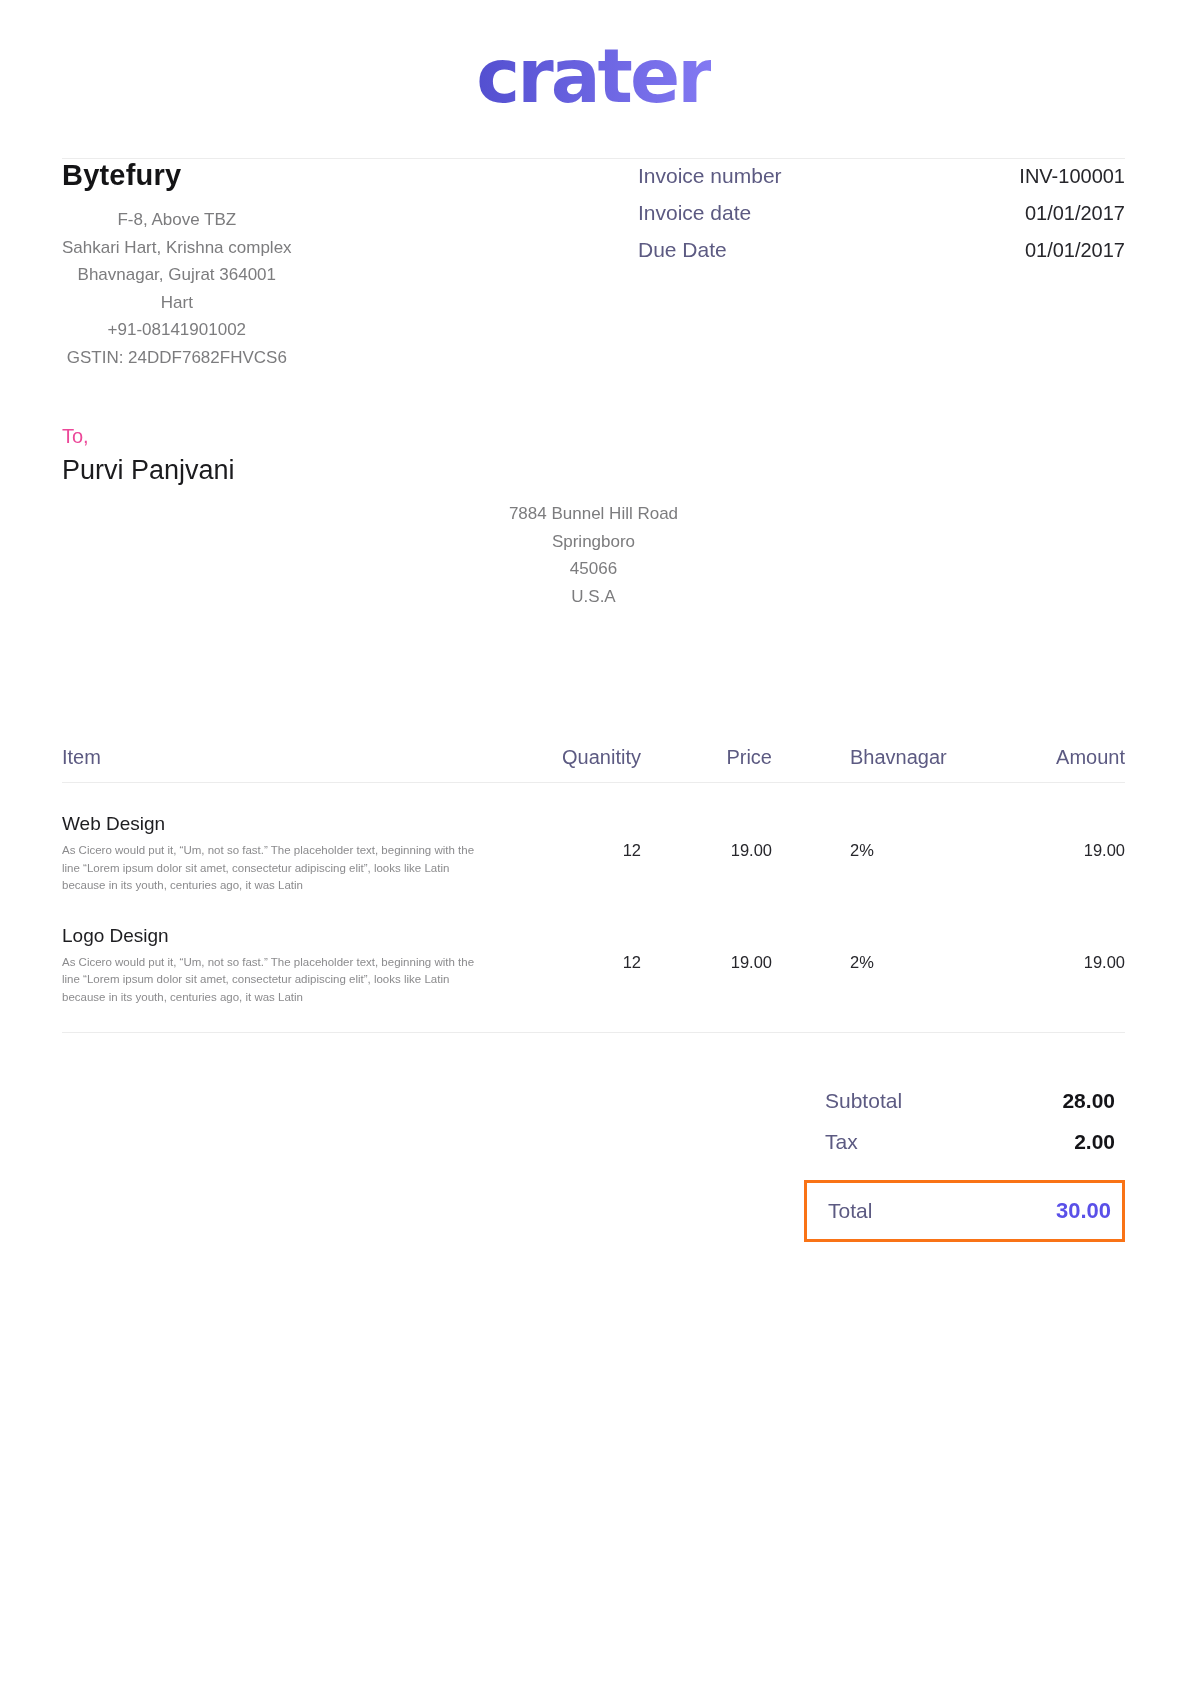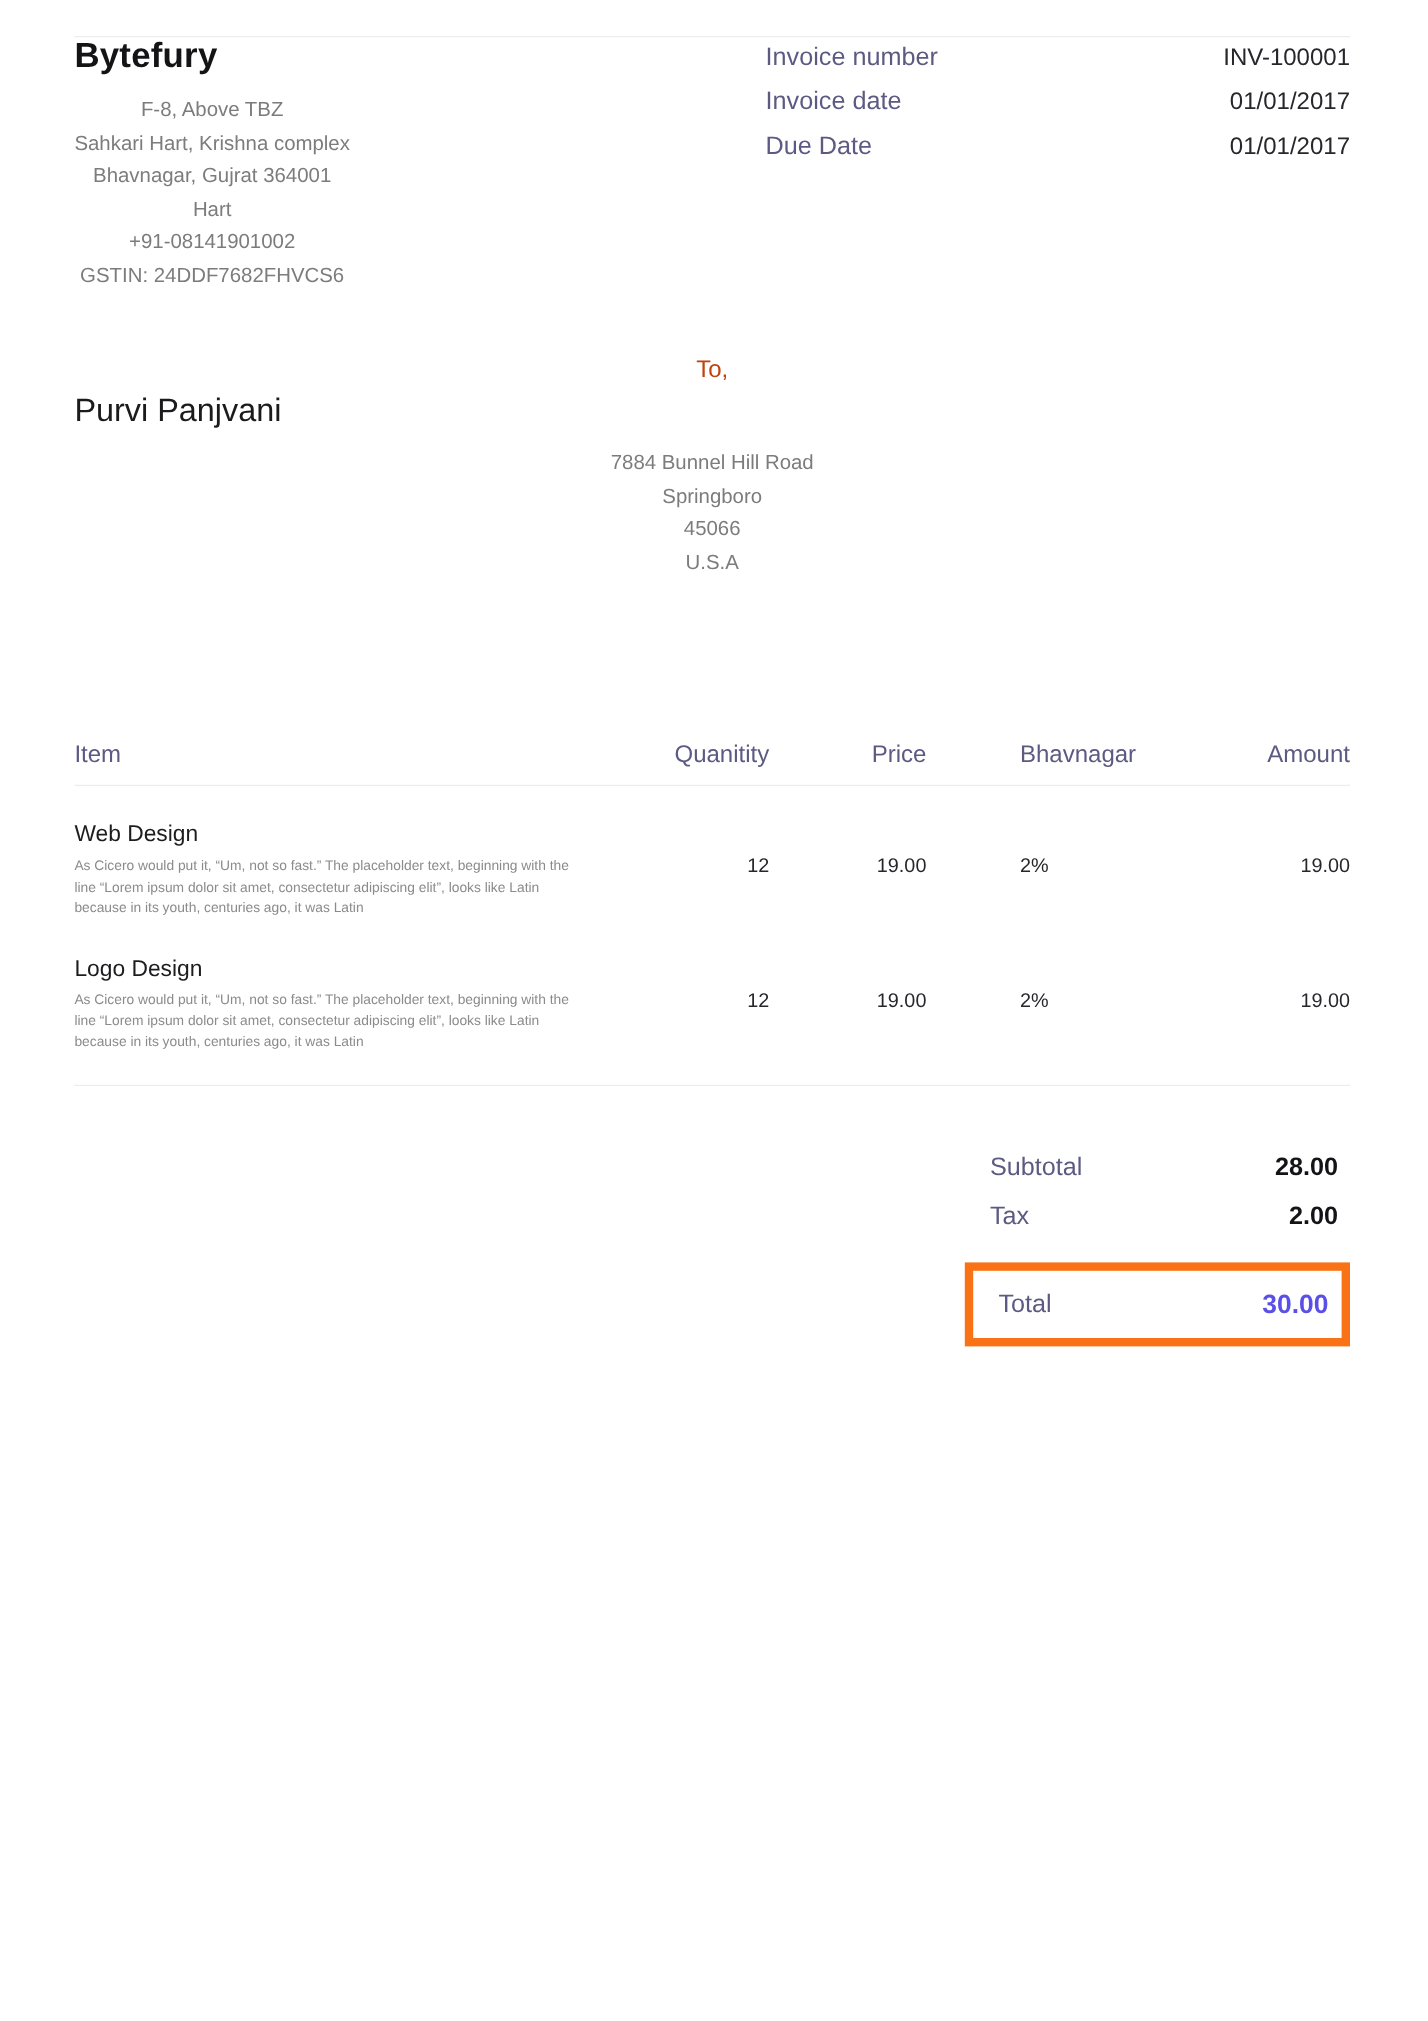--- a/index.html
+++ b/index.html
@@ -48,21 +48,21 @@
   .addr { margin-top: 14px; text-align: center; }
   .addr span { display: block; font-size: 17px; line-height: 27.5px; color: #7c7c7e; }
 
   .meta { width: 487px; padding-top: 5px; }
   .meta-row { display: flex; justify-content: space-between; align-items: baseline; margin-bottom: 13px; gap: 26px; }
   .meta-label { font-size: 21px; color: var(--label, #5c5a82); }
   .meta-value { font-size: 20px; font-weight: 500; color: #26262b; }
 
   
   .bill-to { margin-top: 54px; }
-  .to-prefix { font-size: 20px; color: #c2410c; text-align: center; }
+  .to-prefix { font-size: 20px; color: #ec4899; }
   .customer-name { margin: 7px 0 3px 0; font-size: 27px; font-weight: 500; color: #1b1b1e; }
 
   
   .items { margin-top: 136px; }
   .grid { display: grid; grid-template-columns: 1fr 140px 131px 189px 164px; }
   .th { font-size: 20px; color: var(--label, #5c5a82); font-weight: 400; }
   .al-l { text-align: left; }
   .al-r { text-align: right; }
   .th-discount, .cell-discount { text-align: left; padding-left: 78px; }
   .rule { border: none; border-top: 1px solid #ececec; margin: 13px 0 0 0; }
@@ -73,32 +73,37 @@
   .item-desc { margin-top: 7px; max-width: 422px; font-size: 11.5px; line-height: 17.5px; color: #8b8b8d; }
   .num-cell { padding-top: 28px; font-size: 16.5px; font-weight: 500; color: #26262b; }
 
   
   .summary { width: 321px; margin-left: auto; margin-top: 56px; }
   .sum-row { display: flex; justify-content: space-between; align-items: baseline; padding: 0 10px 0 21px; margin-bottom: 17px; }
   .sum-label { font-size: 21px; color: var(--label, #5c5a82); }
   .sum-value { font-size: 21px; font-weight: 700; color: #141418; }
   .total-box {
     margin-top: 26px;
-    border: 7px solid #f97316;
+    border: 3px solid #f97316;
     display: flex; justify-content: space-between; align-items: center;
     padding: 15px 11px 15px 21px;
   }
   .total-label { font-size: 21px; color: var(--label, #5c5a82); }
   .total-value { font-size: 22px; font-weight: 600; color: var(--accent, #5a50e8); }
 </style>
 </head>
 <body>
 
 <div class="page">
 
+  <div class="logo-wrap">
+    <div class="logo">crater</div>
+    <span class="logo-slash c"></span>
+    <span class="logo-slash r"></span>
+  </div>
 
   <hr class="divider">
 
   <div class="info-row">
     <div class="company">
       <h1 class="company-name">Bytefury</h1>
       <div class="addr">
         <span>F-8, Above TBZ</span>
         <span>Sahkari Hart, Krishna complex</span>
         <span>Bhavnagar, Gujrat 364001</span>

